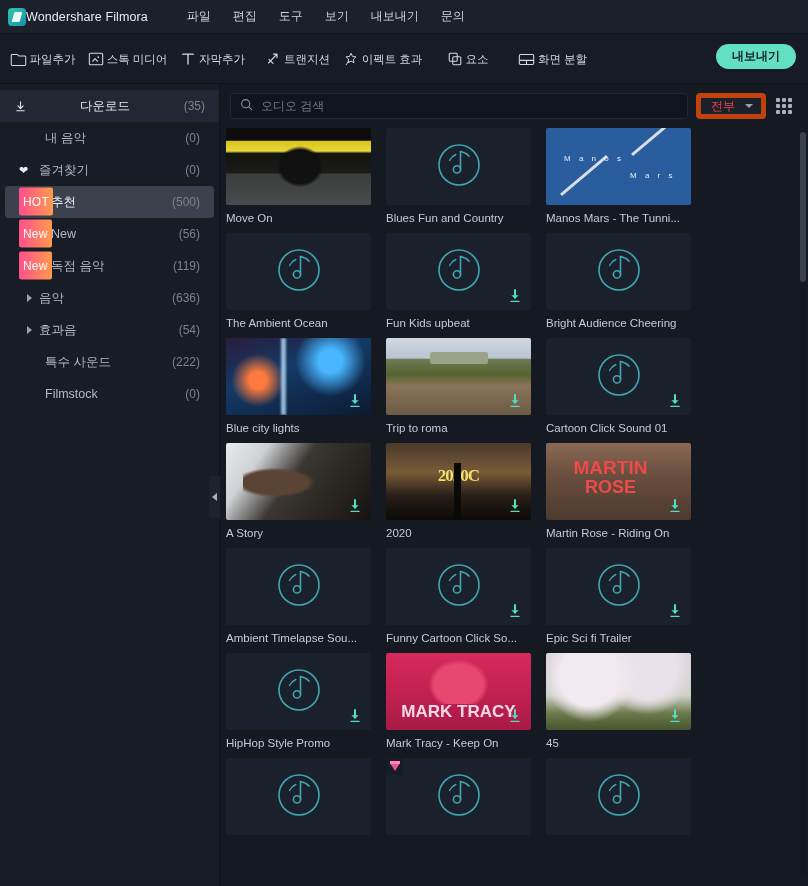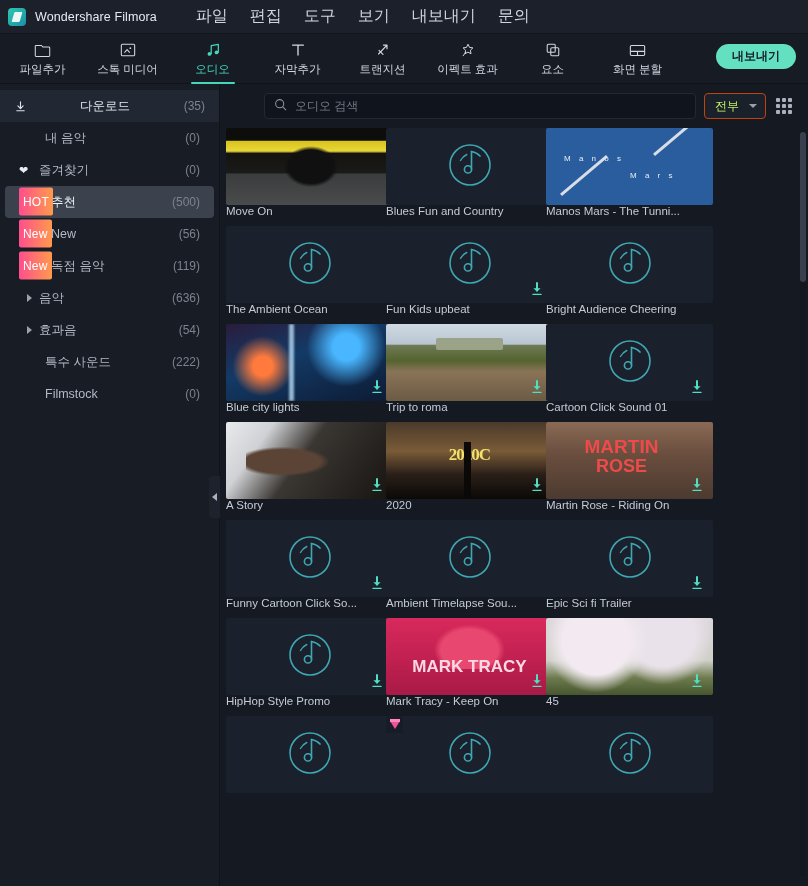--- a/index.html
+++ b/index.html
@@ -23,38 +23,38 @@
     width: 18px; height: 18px; margin-left: 8px;
     background: linear-gradient(135deg, #2ec8b0 0%, #1a8fa8 100%);
     border-radius: 4px; position: relative; flex: none;
   }
   .logo-mark::after{
     content:""; position:absolute; left:5px; top:4px;
     width:8px; height:10px; background:#eaf7f4;
     transform: skewX(-16deg); border-radius:1px;
   }
   .app-title {
-    margin-left: 9px; font-size: 12.5px; color: #e6eaf2; letter-spacing: .1px;
+    font-size: 12.5px; color: #e6eaf2; letter-spacing: .1px;
     white-space: nowrap;
   }
   .menus { display: flex; margin-left: 28px; gap: 0px; }
   .menu-item {
-    font-size: 16px; color: #cfd5df; padding: 4px 11px; cursor: default;
+    font-size: 12px; color: #cfd5df; padding: 4px 11px; cursor: default;
     white-space: nowrap;
   }
 
   
   .toolbar {
     height: 50px; background: #161b24;
     display: flex; align-items: flex-start;
     border-bottom: 1px solid #0f131a;
     position: relative;
   }
   .tool {
-    width: 85px; height: 50px; display: flex; flex-direction: column;
+    width: 85px; height: 50px; display: flex; flex-direction: row;
     align-items: center; justify-content: center; gap: 3px;
     cursor: default; position: relative; color: #d3d9e3;
   }
   .tool .ti { height: 17px; display:flex; align-items:center; justify-content:center; }
   .tool .tl { font-size: 11.5px; white-space: nowrap; }
   .tool.active { color: #46d6bd; }
   .tool.active::after{
     content:""; position:absolute; bottom:0; left:50%; transform:translateX(-50%);
     width: 44px; height: 2px; background:#46d6bd; border-radius:2px;
   }
@@ -111,52 +111,52 @@
   }
 
   
   .content { flex: 1; background: #141922; position: relative; overflow: hidden; }
   .searchbar {
     height: 44px; display: flex; align-items: center; gap: 8px;
     padding: 0 14px 0 10px;
   }
   .search-box {
     flex: 1; height: 26px; background: #10141c; border: 1px solid #222836;
-    border-radius: 4px; display: flex; align-items: center; padding: 0 9px; gap: 8px; margin-left: 34px;
+    border-radius: 4px; display: flex; align-items: center; padding: 0 9px; gap: 8px;
   }
   .search-box input {
     flex: 1; background: transparent; border: none; outline: none;
     color: #cdd3dd; font-size: 12px; font-family: inherit;
   }
   .search-box input::placeholder { color: #737b88; }
   .filter-select {
-    height: 26px; background: #1b212b; border: 1px solid #c2410c; border-radius: 4px;
+    height: 26px; background: #1b212b; border: 5px solid #c2410c; border-radius: 4px;
     display: flex; align-items: center; gap: 10px; padding: 0 8px 0 10px;
-    font-size: 12px; color: #bef264; cursor: pointer; white-space: nowrap;
+    font-size: 12px; color: #ef4444; cursor: pointer; white-space: nowrap;
   }
   .chev { width:0;height:0; border-top:4px solid #99a1ad; border-left:4px solid transparent; border-right:4px solid transparent;}
   .gridview-btn {
     width: 20px; height: 20px; display: grid; grid-template-columns: repeat(3,1fr);
     grid-template-rows: repeat(3,1fr); gap: 2px; padding: 2px; cursor: pointer;
   }
   .gridview-btn i { background: #a9b0bc; border-radius: 1px; display:block; }
 
   .grid-scroll { height: 758px; overflow: hidden; position: relative; padding: 0 14px 0 6px; }
   .grid {
     display: grid; grid-template-columns: repeat(3, 160px);
     column-gap: 0px; row-gap: 9px; padding-left: 0px;
   }
   .card { width: 160px; cursor: pointer; }
   .thumb {
-    width: 167px; height: 77px; border-radius: 2px; background: #1b212c;
+    width: 145px; height: 77px; border-radius: 2px; background: #1b212c;
     position: relative; overflow: hidden;
     display: flex; align-items: center; justify-content: center;
   }
   .card-title {
-    font-size: 11.5px; color: #c5cbd5;
+    margin-top: 7px; font-size: 11.5px; color: #c5cbd5;
     white-space: nowrap; overflow: hidden; text-overflow: ellipsis;
     width: 150px;
   }
   .dl {
     position: absolute; right: 8px; bottom: 6px; width: 16px; height: 16px;
     pointer-events: auto;
   }
   .gem {
     position: absolute; left: 0px; top: 0px; width: 17px; height: 17px;
     background: #171d26; display:flex; align-items:center; justify-content:center;
@@ -230,21 +230,21 @@
   }
   .art-martin .m1,.art-martin .m2{
     position:absolute; left:4px; right:20px; text-align:center;
     color:#ef4a4a; font-weight:800; font-family:"Liberation Sans", sans-serif;
     -webkit-text-stroke:0px;
   }
   .art-martin .m1{ top:14px; font-size:19px; }
   .art-martin .m2{ top:34px; font-size:18px; }
   .art-marktracy{ background: linear-gradient(180deg,#d8295c 0%,#c02050 55%,#a81a46 100%); }
   .art-marktracy .mt{
-    position:absolute; left:0; right:0; bottom:20px; text-align:center;
+    position:absolute; left:0; right:0; bottom:10px; text-align:center;
     color:#fbd9e4; font-size:17px; font-weight:800; line-height:.95;
     font-family:"Liberation Sans", sans-serif;
   }
   .art-marktracy::before{
     content:""; position:absolute; left:26%; top:4%; width:48%; height:62%;
     background: radial-gradient(ellipse at 50% 60%, #e8476f 0 50%, transparent 62%);
   }
   .art-sakura{
     background:
       radial-gradient(circle at 30% 30%, #f2eaf0 0 26%, transparent 40%),
@@ -290,30 +290,20 @@
       </div>
       <div class="tool">
         <div class="ti">
           <svg width="16" height="16" viewBox="0 0 18 18" fill="none">
             <rect x="1.5" y="2.5" width="15" height="13" rx="1.2" stroke="currentColor" stroke-width="1.2"></rect>
             <path d="M5 12l3-3.5L11 12" stroke="currentColor" stroke-width="1.2" stroke-linejoin="round"></path>
             <circle cx="11.6" cy="7" r="1" fill="currentColor"></circle>
           </svg>
         </div>
         <div class="tl">스톡 미디어</div>
-      </div>
-      <div class="tool active">
-        <div class="ti">
-          <svg width="16" height="16" viewBox="0 0 18 18" fill="none">
-            <path d="M7 13.2V4.2l8-1.6v9" stroke="currentColor" stroke-width="1.4" stroke-linecap="round" stroke-linejoin="round"></path>
-            <circle cx="5" cy="13.4" r="2.1" fill="currentColor"></circle>
-            <circle cx="13" cy="11.8" r="2.1" fill="currentColor"></circle>
-          </svg>
-        </div>
-        <div class="tl">오디오</div>
       </div>
       <div class="tool">
         <div class="ti">
           <svg width="16" height="16" viewBox="0 0 18 18" fill="none">
             <path d="M3 3.6h12M9 3.6v11" stroke="currentColor" stroke-width="1.5" stroke-linecap="round"></path>
           </svg>
         </div>
         <div class="tl">자막추가</div>
       </div>
       <div class="tool">
@@ -612,39 +602,39 @@
             </div>
             <div class="card">
               <div class="thumb">
                 <span><svg width="52" height="52" viewBox="0 0 52 52" fill="none">
                     <circle cx="26" cy="26" r="20" stroke="#3fa7b3" stroke-width="1.6"></circle>
                     <path d="M27.5 30V12.5" stroke="#3fa7b3" stroke-width="1.6" stroke-linecap="round"></path>
                     <path d="M27.5 12.5c3.5.6 6.5 2.3 8.5 4.6" stroke="#3fa7b3" stroke-width="1.6" stroke-linecap="round"></path>
                     <circle cx="24" cy="30.4" r="3.6" stroke="#3fa7b3" stroke-width="1.6"></circle>
                     <path d="M16.5 21.5c1.4-2.6 3.6-4.7 6.3-6" stroke="#3fa7b3" stroke-width="1.4" stroke-linecap="round"></path>
                   </svg></span>
+              </div>
+              <div class="card-title">Ambient Timelapse Sou...</div>
+            </div>
+            <div class="card">
+              <div class="thumb">
+                <span><svg width="52" height="52" viewBox="0 0 52 52" fill="none">
+                    <circle cx="26" cy="26" r="20" stroke="#3fa7b3" stroke-width="1.6"></circle>
+                    <path d="M27.5 30V12.5" stroke="#3fa7b3" stroke-width="1.6" stroke-linecap="round"></path>
+                    <path d="M27.5 12.5c3.5.6 6.5 2.3 8.5 4.6" stroke="#3fa7b3" stroke-width="1.6" stroke-linecap="round"></path>
+                    <circle cx="24" cy="30.4" r="3.6" stroke="#3fa7b3" stroke-width="1.6"></circle>
+                    <path d="M16.5 21.5c1.4-2.6 3.6-4.7 6.3-6" stroke="#3fa7b3" stroke-width="1.4" stroke-linecap="round"></path>
+                  </svg></span>
                 <span class="dl"><svg width="16" height="16" viewBox="0 0 16 16" fill="none">
                     <path d="M8 2v7.6" stroke="#4fe0c4" stroke-width="2" stroke-linecap="round"></path>
                     <path d="M4.4 7.2L8 10.8l3.6-3.6" fill="#4fe0c4"></path>
                     <path d="M4 13.4h8" stroke="#4fe0c4" stroke-width="1.4" stroke-linecap="round"></path>
                   </svg></span>
               </div>
               <div class="card-title">Funny Cartoon Click So...</div>
-            </div>
-            <div class="card">
-              <div class="thumb">
-                <span><svg width="52" height="52" viewBox="0 0 52 52" fill="none">
-                    <circle cx="26" cy="26" r="20" stroke="#3fa7b3" stroke-width="1.6"></circle>
-                    <path d="M27.5 30V12.5" stroke="#3fa7b3" stroke-width="1.6" stroke-linecap="round"></path>
-                    <path d="M27.5 12.5c3.5.6 6.5 2.3 8.5 4.6" stroke="#3fa7b3" stroke-width="1.6" stroke-linecap="round"></path>
-                    <circle cx="24" cy="30.4" r="3.6" stroke="#3fa7b3" stroke-width="1.6"></circle>
-                    <path d="M16.5 21.5c1.4-2.6 3.6-4.7 6.3-6" stroke="#3fa7b3" stroke-width="1.4" stroke-linecap="round"></path>
-                  </svg></span>
-              </div>
-              <div class="card-title">Ambient Timelapse Sou...</div>
             </div>
             <div class="card">
               <div class="thumb">
                 <span><svg width="52" height="52" viewBox="0 0 52 52" fill="none">
                     <circle cx="26" cy="26" r="20" stroke="#3fa7b3" stroke-width="1.6"></circle>
                     <path d="M27.5 30V12.5" stroke="#3fa7b3" stroke-width="1.6" stroke-linecap="round"></path>
                     <path d="M27.5 12.5c3.5.6 6.5 2.3 8.5 4.6" stroke="#3fa7b3" stroke-width="1.6" stroke-linecap="round"></path>
                     <circle cx="24" cy="30.4" r="3.6" stroke="#3fa7b3" stroke-width="1.6"></circle>
                     <path d="M16.5 21.5c1.4-2.6 3.6-4.7 6.3-6" stroke="#3fa7b3" stroke-width="1.4" stroke-linecap="round"></path>
                   </svg></span>

